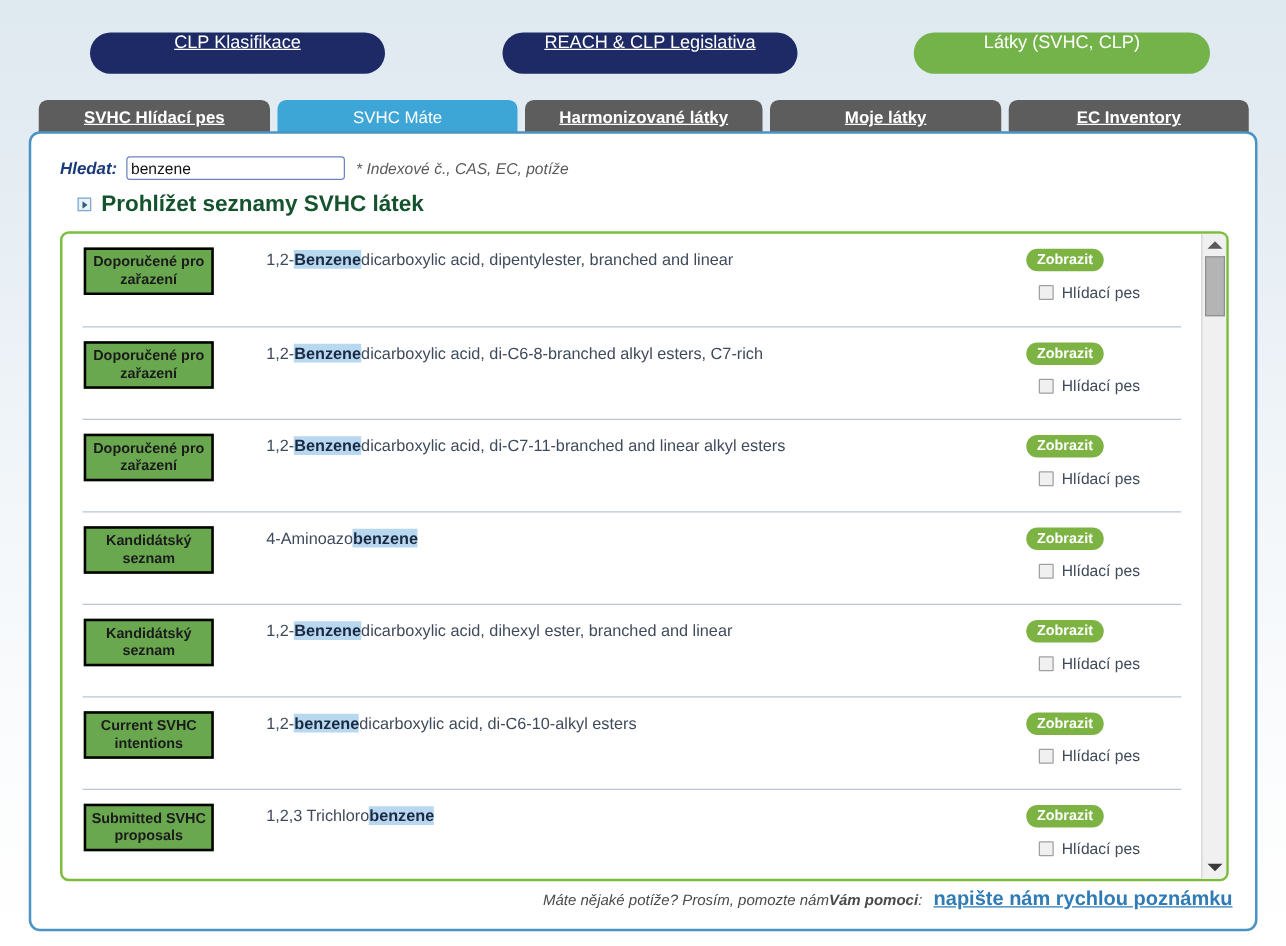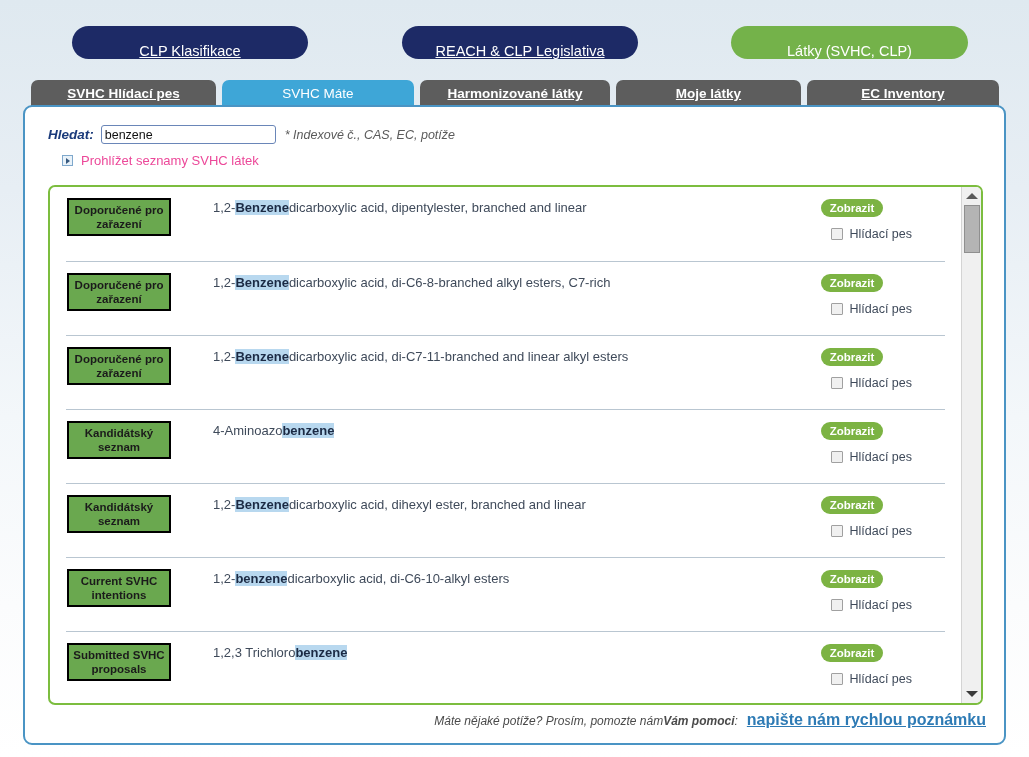--- a/index.html
+++ b/index.html
@@ -15,21 +15,21 @@
 
   
   .topnav {
     position: absolute;
     top: 26px; left: 0; width: 1029px; height: 36px;
   }
   .navbtn {
     position: absolute;
     height: 33px;
     border-radius: 17px;
-    display: flex; align-items: flex-end; justify-content: center;
+    display: flex; align-items: flex-start; justify-content: center;
     color: #ffffff;
     font-size: 14.5px;
     cursor: pointer;
     user-select: none;
   }
   .navbtn.dark { background: #1d2a66; }
   .navbtn.dark span { text-decoration: underline; }
   .navbtn.green { background: #74b24a; }
   #nav0 { left: 72px;  width: 236px; }
   #nav1 { left: 402px; width: 236px; }
@@ -114,21 +114,21 @@
     margin-right: 8px;
   }
   .tri-box::after {
     content: "";
     width: 0; height: 0;
     border-left: 4px solid #35587e;
     border-top: 3px solid transparent;
     border-bottom: 3px solid transparent;
   }
   .browse-label {
-    font-size: 13px; font-weight: normal; color: #ec4899;
+    font-size: 18px; font-weight: bold; color: #14532d;
   }
 
   
   .results-box {
     position: absolute;
     top: 78px; left: 23px;
     width: 935px; height: 520px;
     border: 2px solid #7cbd3f;
     border-radius: 7px;
     background: #ffffff;

